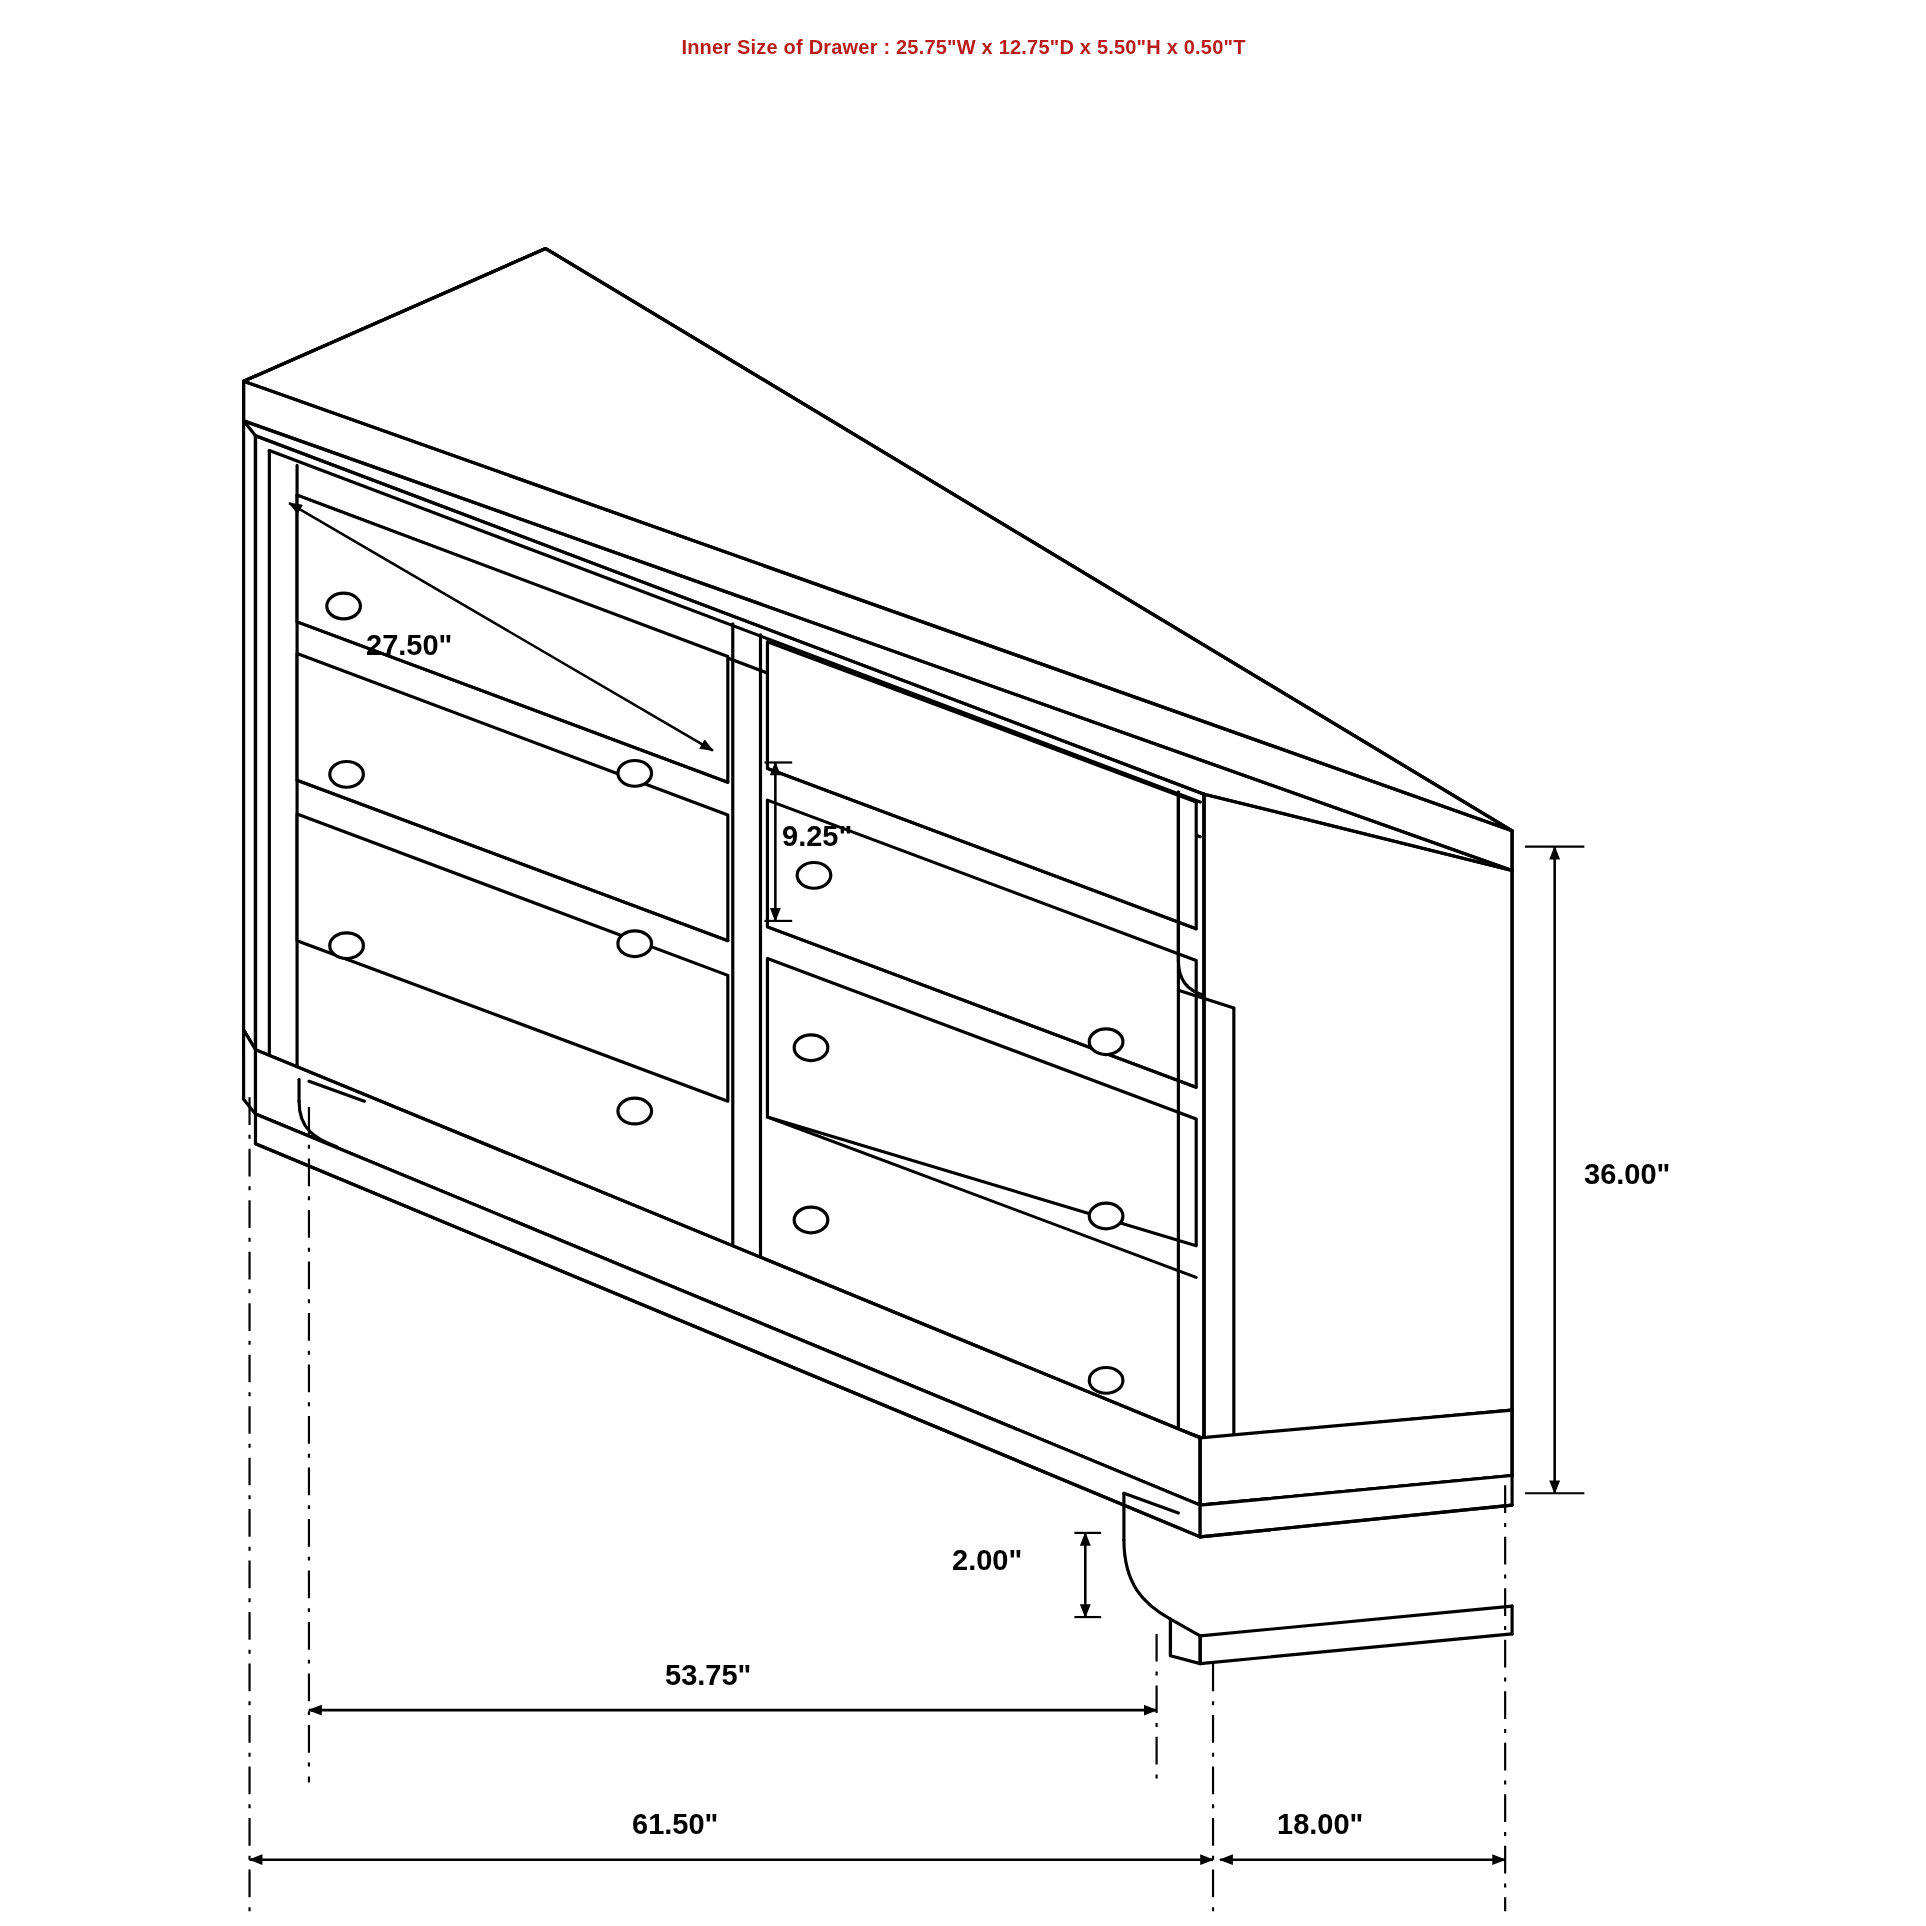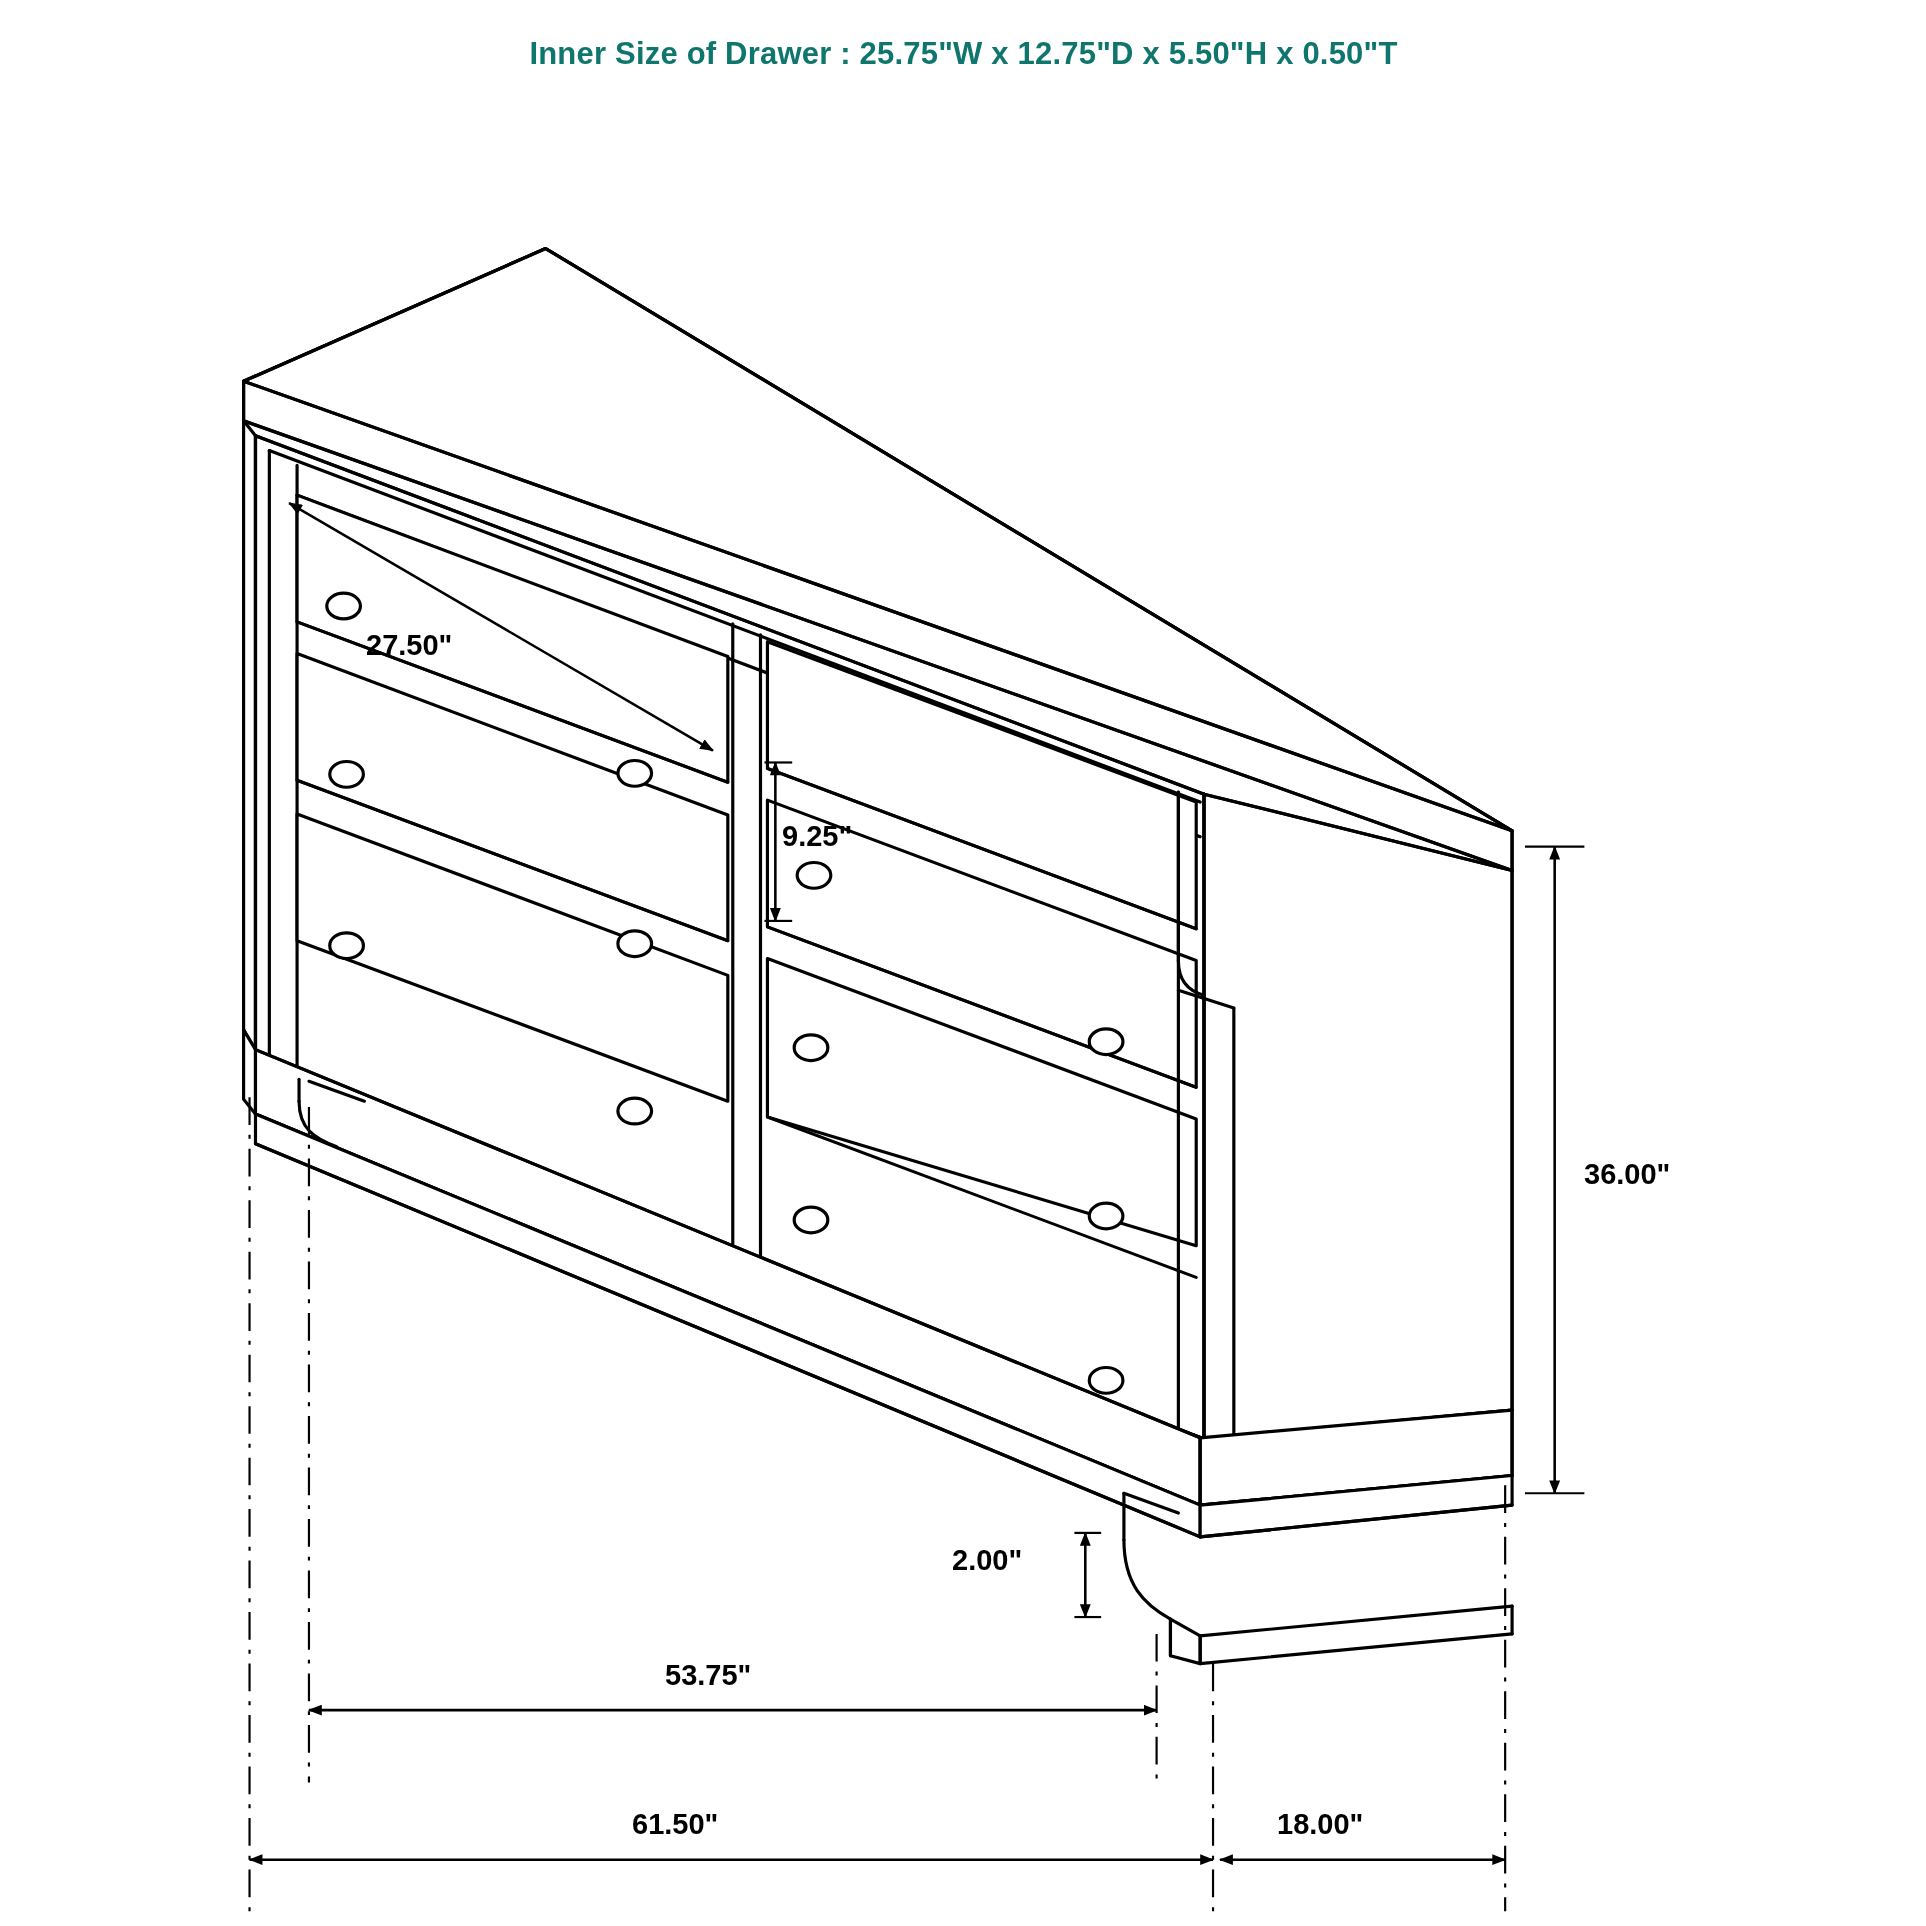--- a/index.html
+++ b/index.html
@@ -18,23 +18,23 @@
     width: 1927px;
     height: 1927px;
     background: #ffffff;
   }
   #title {
     position: absolute;
     top: 36px;
     left: 0;
     width: 1927px;
     text-align: center;
-    font-size: 31px;
+    font-size: 20px;
     font-weight: bold;
-    color: #0f766e;
+    color: #b91c1c;
     letter-spacing: 0.2px;
   }
   #drawing {
     position: absolute;
     top: 0;
     left: 0;
   }
   .dimlabel {
     position: absolute;
     font-size: 29px;

